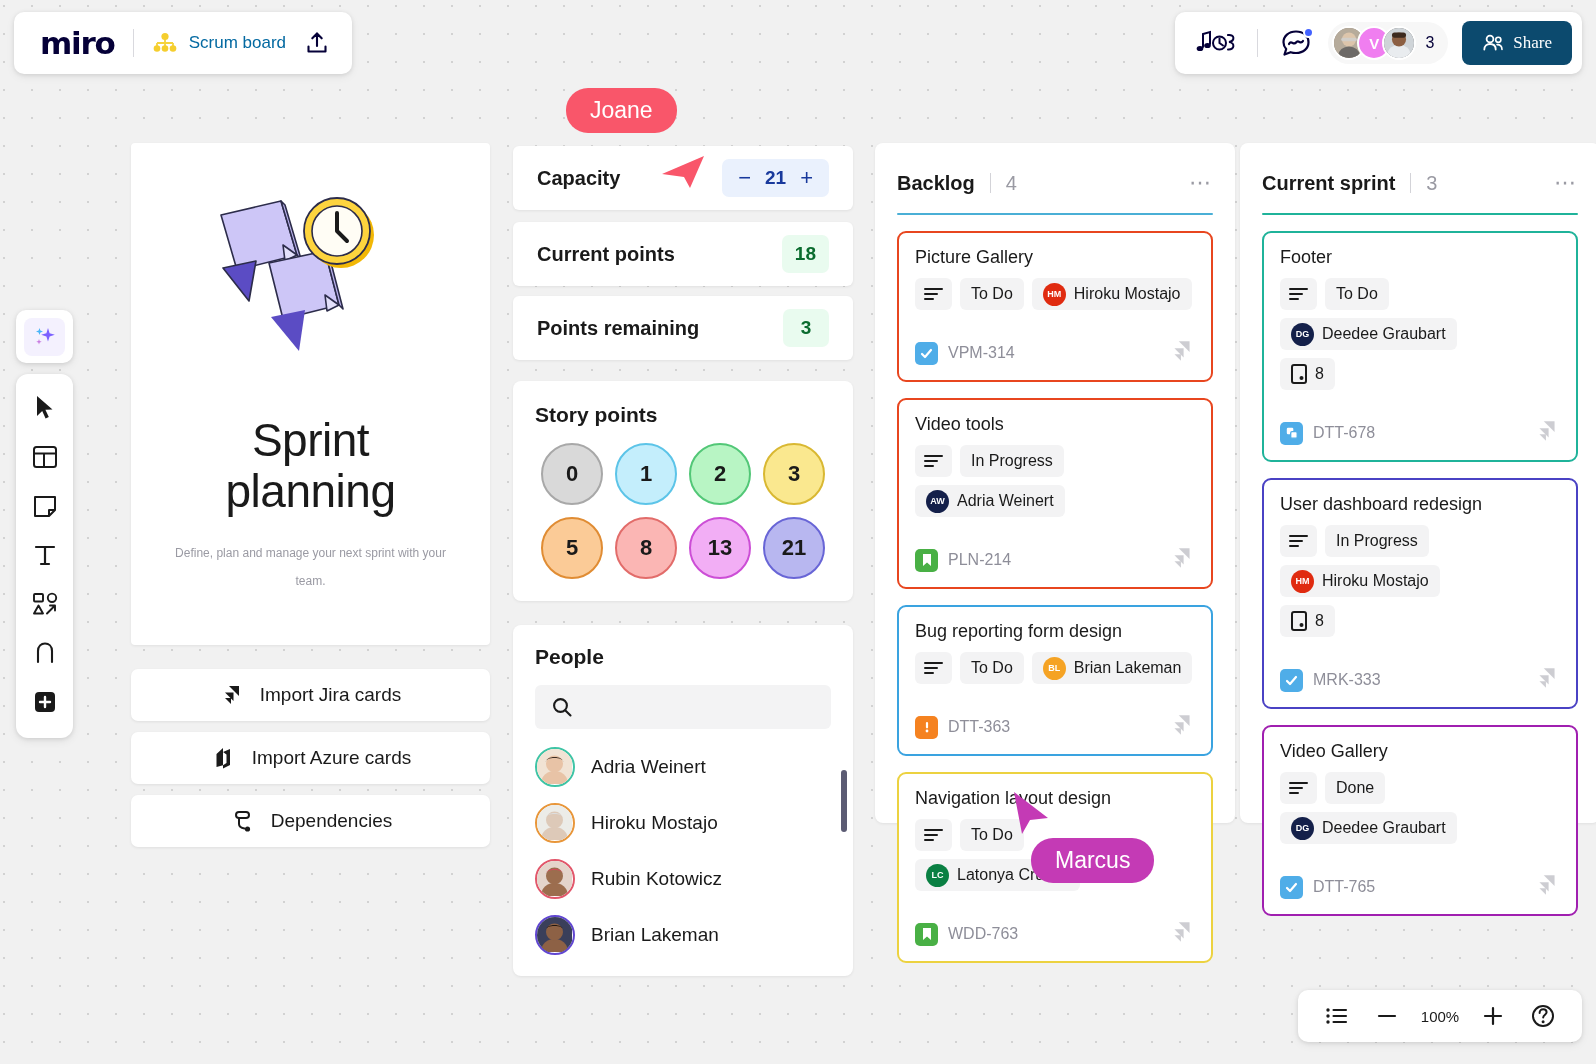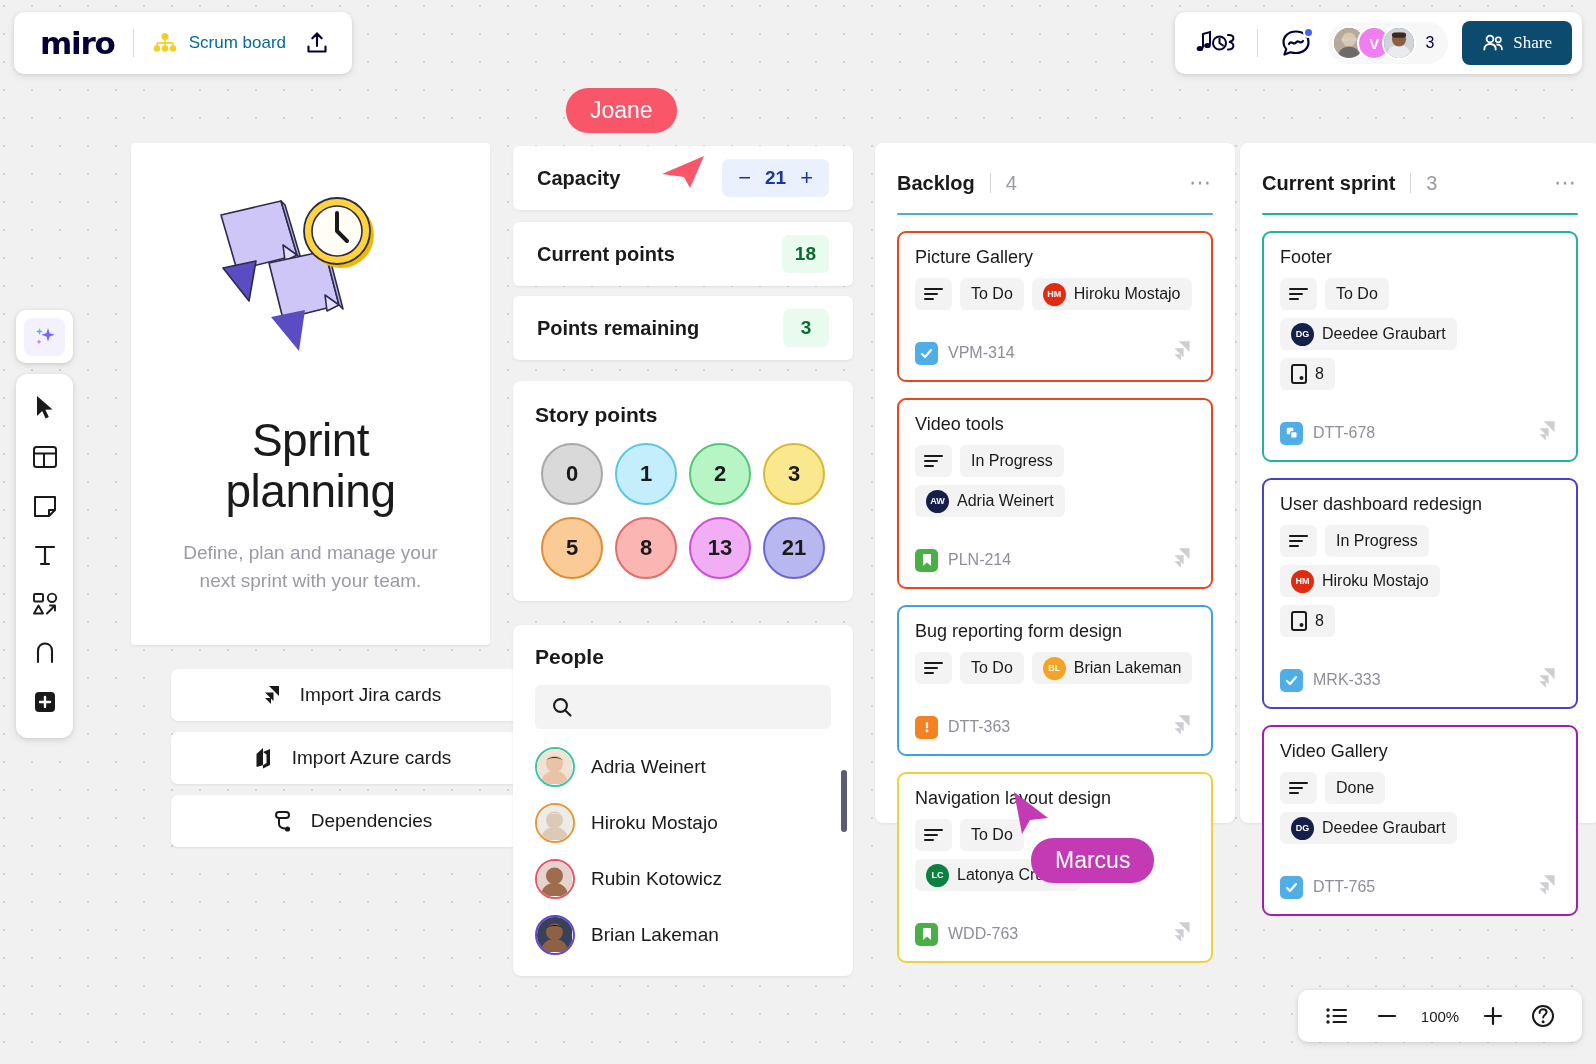--- a/index.html
+++ b/index.html
@@ -93,32 +93,31 @@
     position:absolute; left:131px; top:143px; width:359px; height:502px;
     background:#fff; border-radius:4px;
     box-shadow: 0 1px 3px rgba(0,0,0,.07);
     display:flex; flex-direction:column; align-items:center;
   }
   #sprint-title {
     font-size:46px; line-height:51px; color:#1a1a1a; text-align:center;
     font-weight:400; margin-top: 272px; letter-spacing:-0.5px;
   }
   #sprint-sub {
-    font-size:19px; line-height:28px; color:#9a9aa3; text-align:center;
+    font-size:12px; line-height:28px; color:#9a9aa3; text-align:center;
     margin-top:22px; width: 290px;
   }
   .sprint-illus { position:absolute; left:82px; top:50px; }
 
   .import-btn {
     position:absolute; left:131px; width:359px; height:52px;
     background:#fff; border-radius:7px; display:flex;
     align-items:center; justify-content:center; gap:16px;
     font-size:19px; color:#1a1a1a; cursor:pointer;
     box-shadow: 0 1px 3px rgba(0,0,0,.08);
-    margin-left: 40px;
   }
 
   
   .mid-row {
     position:absolute; left:513px; width:340px; height:64px;
     background:#fff; border-radius:6px; display:flex; align-items:center;
     justify-content:space-between; padding: 0 24px;
     box-shadow: 0 1px 3px rgba(0,0,0,.07);
   }
   .mid-label { font-size:20px; font-weight:700; color:#1a1a1a; }

